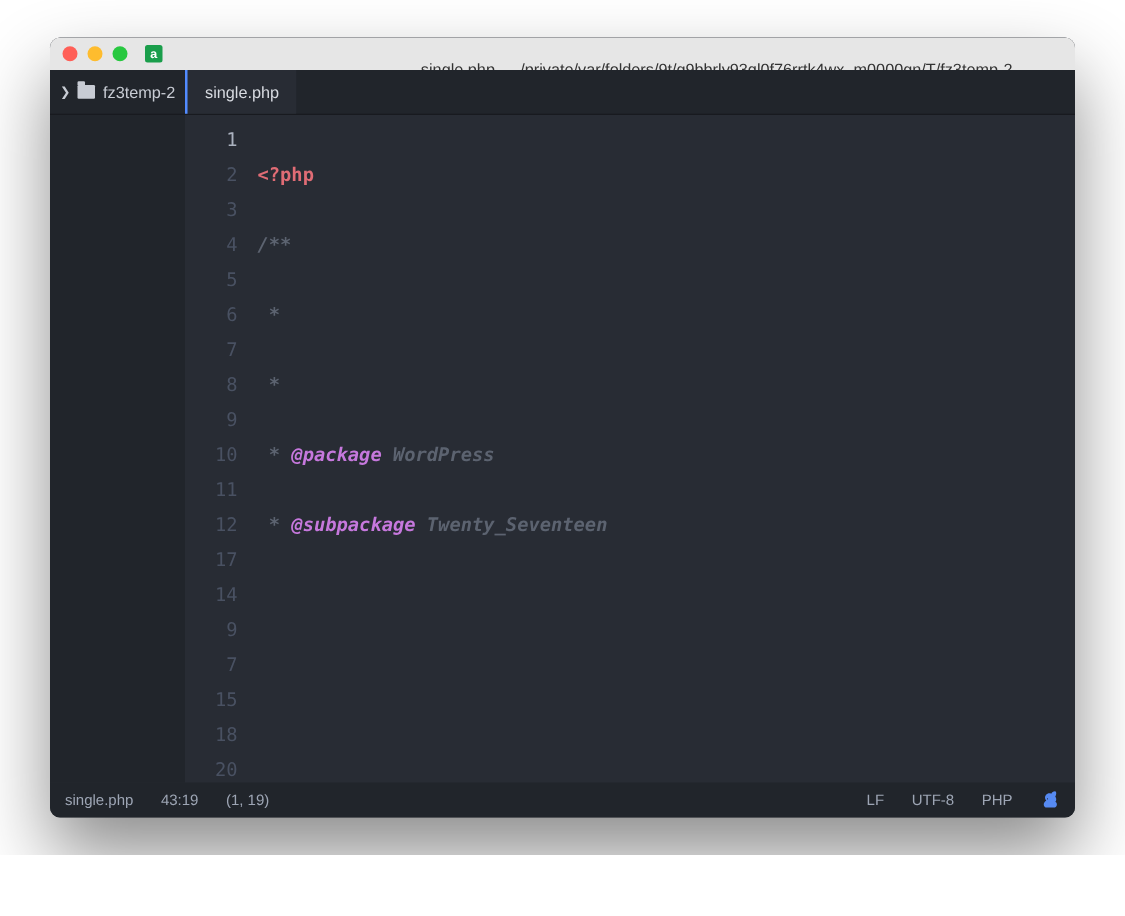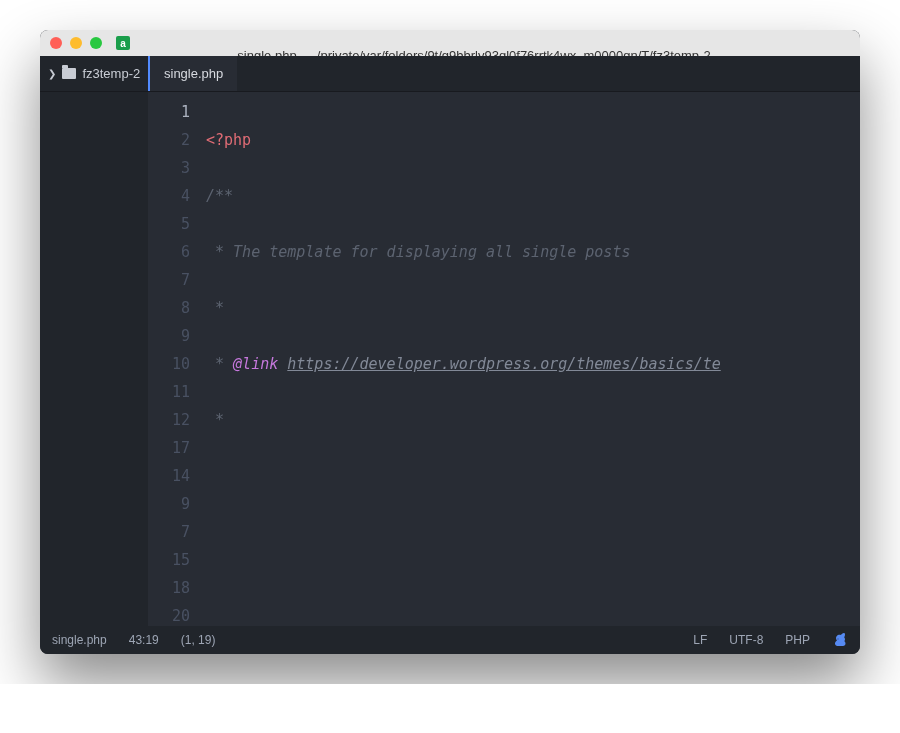--- a/index.html
+++ b/index.html
@@ -34,21 +34,21 @@
   .traffic { display:flex; gap:8px; }
   .dot { width:12px; height:12px; border-radius:50%; }
   .dot.red{background:#ff5f57;}
   .dot.yellow{background:#febc2e;}
   .dot.green{background:#28c840;}
   .title-icon {
     width:14px;height:14px;background:#1a9e4b;border-radius:2px;
     display:inline-flex;align-items:center;justify-content:center;
     font-size:10px;color:#fff;font-weight:bold;margin-left:6px;
   }
-  .title-text { flex:1; text-align:center; white-space:nowrap; overflow:hidden; text-overflow:ellipsis; padding-right:40px;margin-top:24px;}
+  .title-text { flex:1; text-align:right; white-space:nowrap; overflow:hidden; text-overflow:ellipsis; padding-right:40px;margin-top:24px;}
   .topbar {
     height:36px;
     background:#21252b;
     display:flex;
     align-items:stretch;
     border-bottom:1px solid #181a1f;
   }
   .tree {
     width:108px;
     display:flex;
@@ -92,21 +92,21 @@
   .code {
     flex:1;
     background:#282c34;
     padding:6px 0;
     font-size:15px;
     line-height:28px;
     color:#abb2bf;
     white-space:pre;
     overflow:hidden;
   }
-  .code .line { height:28px; padding-left:2px;}
+  .code .line { height:28px; padding-left:2px;font-weight:bold;}
   .c-tag{color:#e06c75;} 
   .c-comment{color:#5c6370;font-style:italic;}
   .c-annot{color:#c678dd;font-style:italic;}
   .c-link{color:#828997;font-style:italic;text-decoration:underline;}
   .statusbar {
     height:28px;
     background:#21252b;
     display:flex;
     align-items:center;
     padding:0 12px;
@@ -166,24 +166,24 @@
           <div>14</div>
           <div>9</div>
           <div>7</div>
           <div>15</div>
           <div>18</div>
           <div>20</div>
         </div>
       <div class="code">
 <div class="line"><span class="c-tag">&lt;?php</span></div>
 <div class="line"><span class="c-comment">/**</span></div>
-<div class="line"><span class="c-comment"> * The template for displaying all single posts</span></div>
 <div class="line"><span class="c-comment"> *</span></div>
-<div class="line"><span class="c-comment"> * </span><span class="c-annot">@link</span><span class="c-comment"> </span><span class="c-link">https://developer.wordpress.org/themes/basics/te</span></div>
 <div class="line"><span class="c-comment"> *</span></div>
+<div class="line"><span class="c-comment"> * </span><span class="c-annot">@package</span><span class="c-comment"> WordPress</span></div>
+<div class="line"><span class="c-comment"> * </span><span class="c-annot">@subpackage</span><span class="c-comment"> Twenty_Seventeen</span></div>
 
 
 
 
 
 
 
 
 
 

